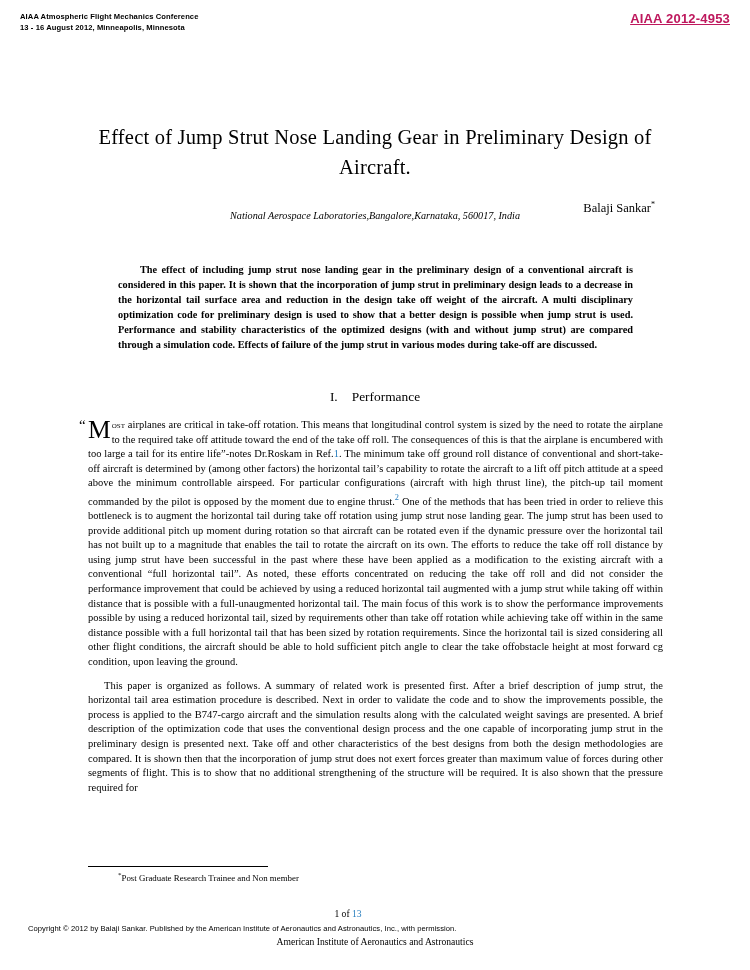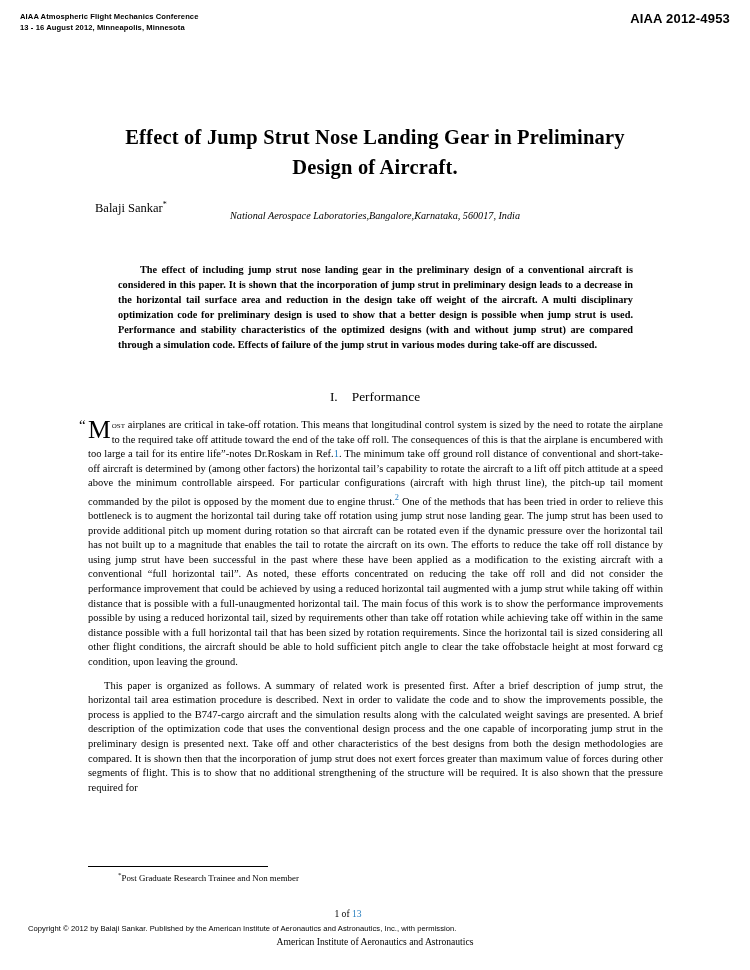--- a/index.html
+++ b/index.html
@@ -37,41 +37,42 @@
     color: #000;
   }
   .hdr-right {
     position: absolute;
     right: 20px;
     top: 0;
     font-family: "Liberation Sans", sans-serif;
     font-weight: bold;
     font-size: 13px;
     letter-spacing: 0.2px;
-    color: #000000;
+    color: #be185d;
+    text-decoration: underline;
   }
 
   
   .title {
     position: absolute;
     top: 122px;
     left: 95px;
     width: 560px;
     text-align: center;
     font-size: 20.5px;
     line-height: 30px;
-    font-weight: bold;
+    font-weight: normal;
     letter-spacing: 0.2px;
   }
   .author {
     position: absolute;
     top: 200px;
     left: 95px;
     width: 560px;
-    text-align: left;
+    text-align: right;
     font-size: 12.5px;
   }
   .author sup {
     font-size: 8px;
     vertical-align: super;
   }
   .affil {
     position: absolute;
     top: 210px;
     left: 95px;

